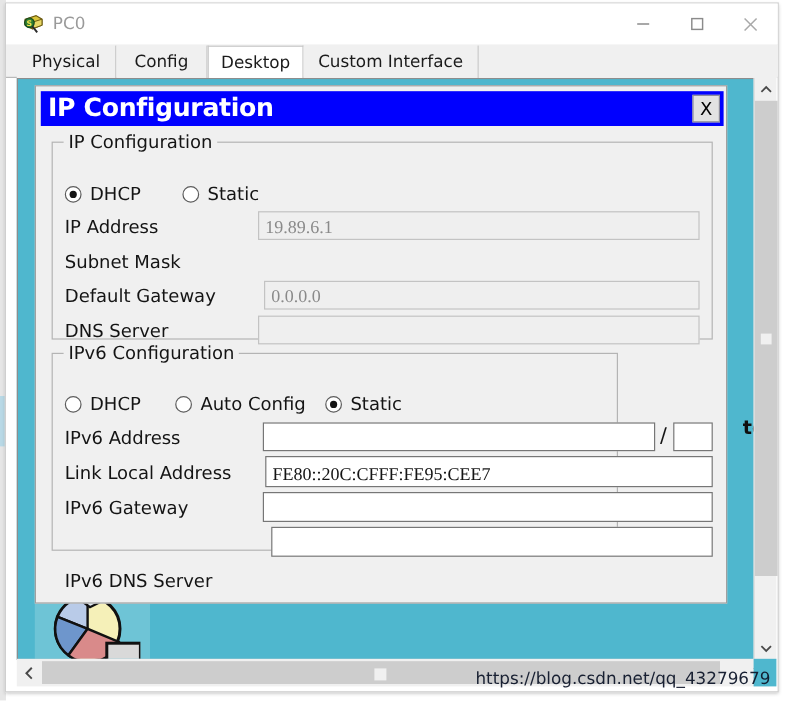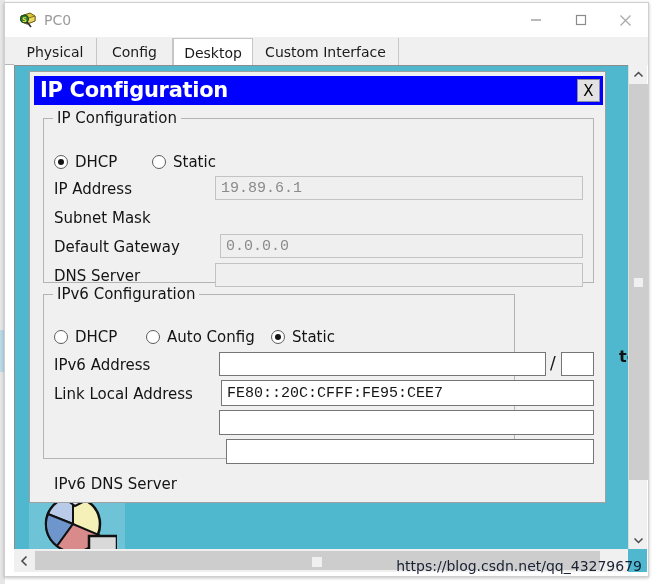--- a/index.html
+++ b/index.html
@@ -238,24 +238,24 @@
   }
 
   
   .field {
     position: absolute;
     box-sizing: border-box;
     border: 1px solid #c3c3c3;
     background: #efefef;
     font-size: 15px;
     color: #8a8a8a;
-    font-family: Liberation Mono, monospace;
+    font-family: Liberation Serif, serif;
     padding: 0 5px;
     display: flex;
-    align-items: center;
+    align-items: flex-end;
     overflow: hidden;
     white-space: nowrap;
   }
   .field.enabled {
     background: #ffffff;
     border: 1px solid #767676;
     color: #141414;
   }
   .slash {
     position: absolute;
@@ -497,20 +497,21 @@
         <span class="slash" style="left:520px;top:281px;">/</span>
         <div class="field enabled" style="left:531px;top:280px;width:33px;height:24px;">
           <span></span>
         </div>
 
         <span class="row-label" style="left:24px;top:313px;">Link Local Address</span>
         <div class="field enabled" style="left:191px;top:308px;width:373px;height:26px;">
           <span>FE80::20C:CFFF:FE95:CEE7</span>
         </div>
 
+        <span class="row-label" style="left:24px;top:342px;">IPv6 Gateway</span>
         <div class="field enabled" style="left:189px;top:338px;width:375px;height:25px;">
           <span></span>
         </div>
 
         <span class="row-label" style="left:24px;top:371px;margin-top:32px;">IPv6 DNS Server</span>
         <div class="field enabled" style="left:196px;top:367px;width:368px;height:25px;">
           <span></span>
         </div>
 
       </div>

